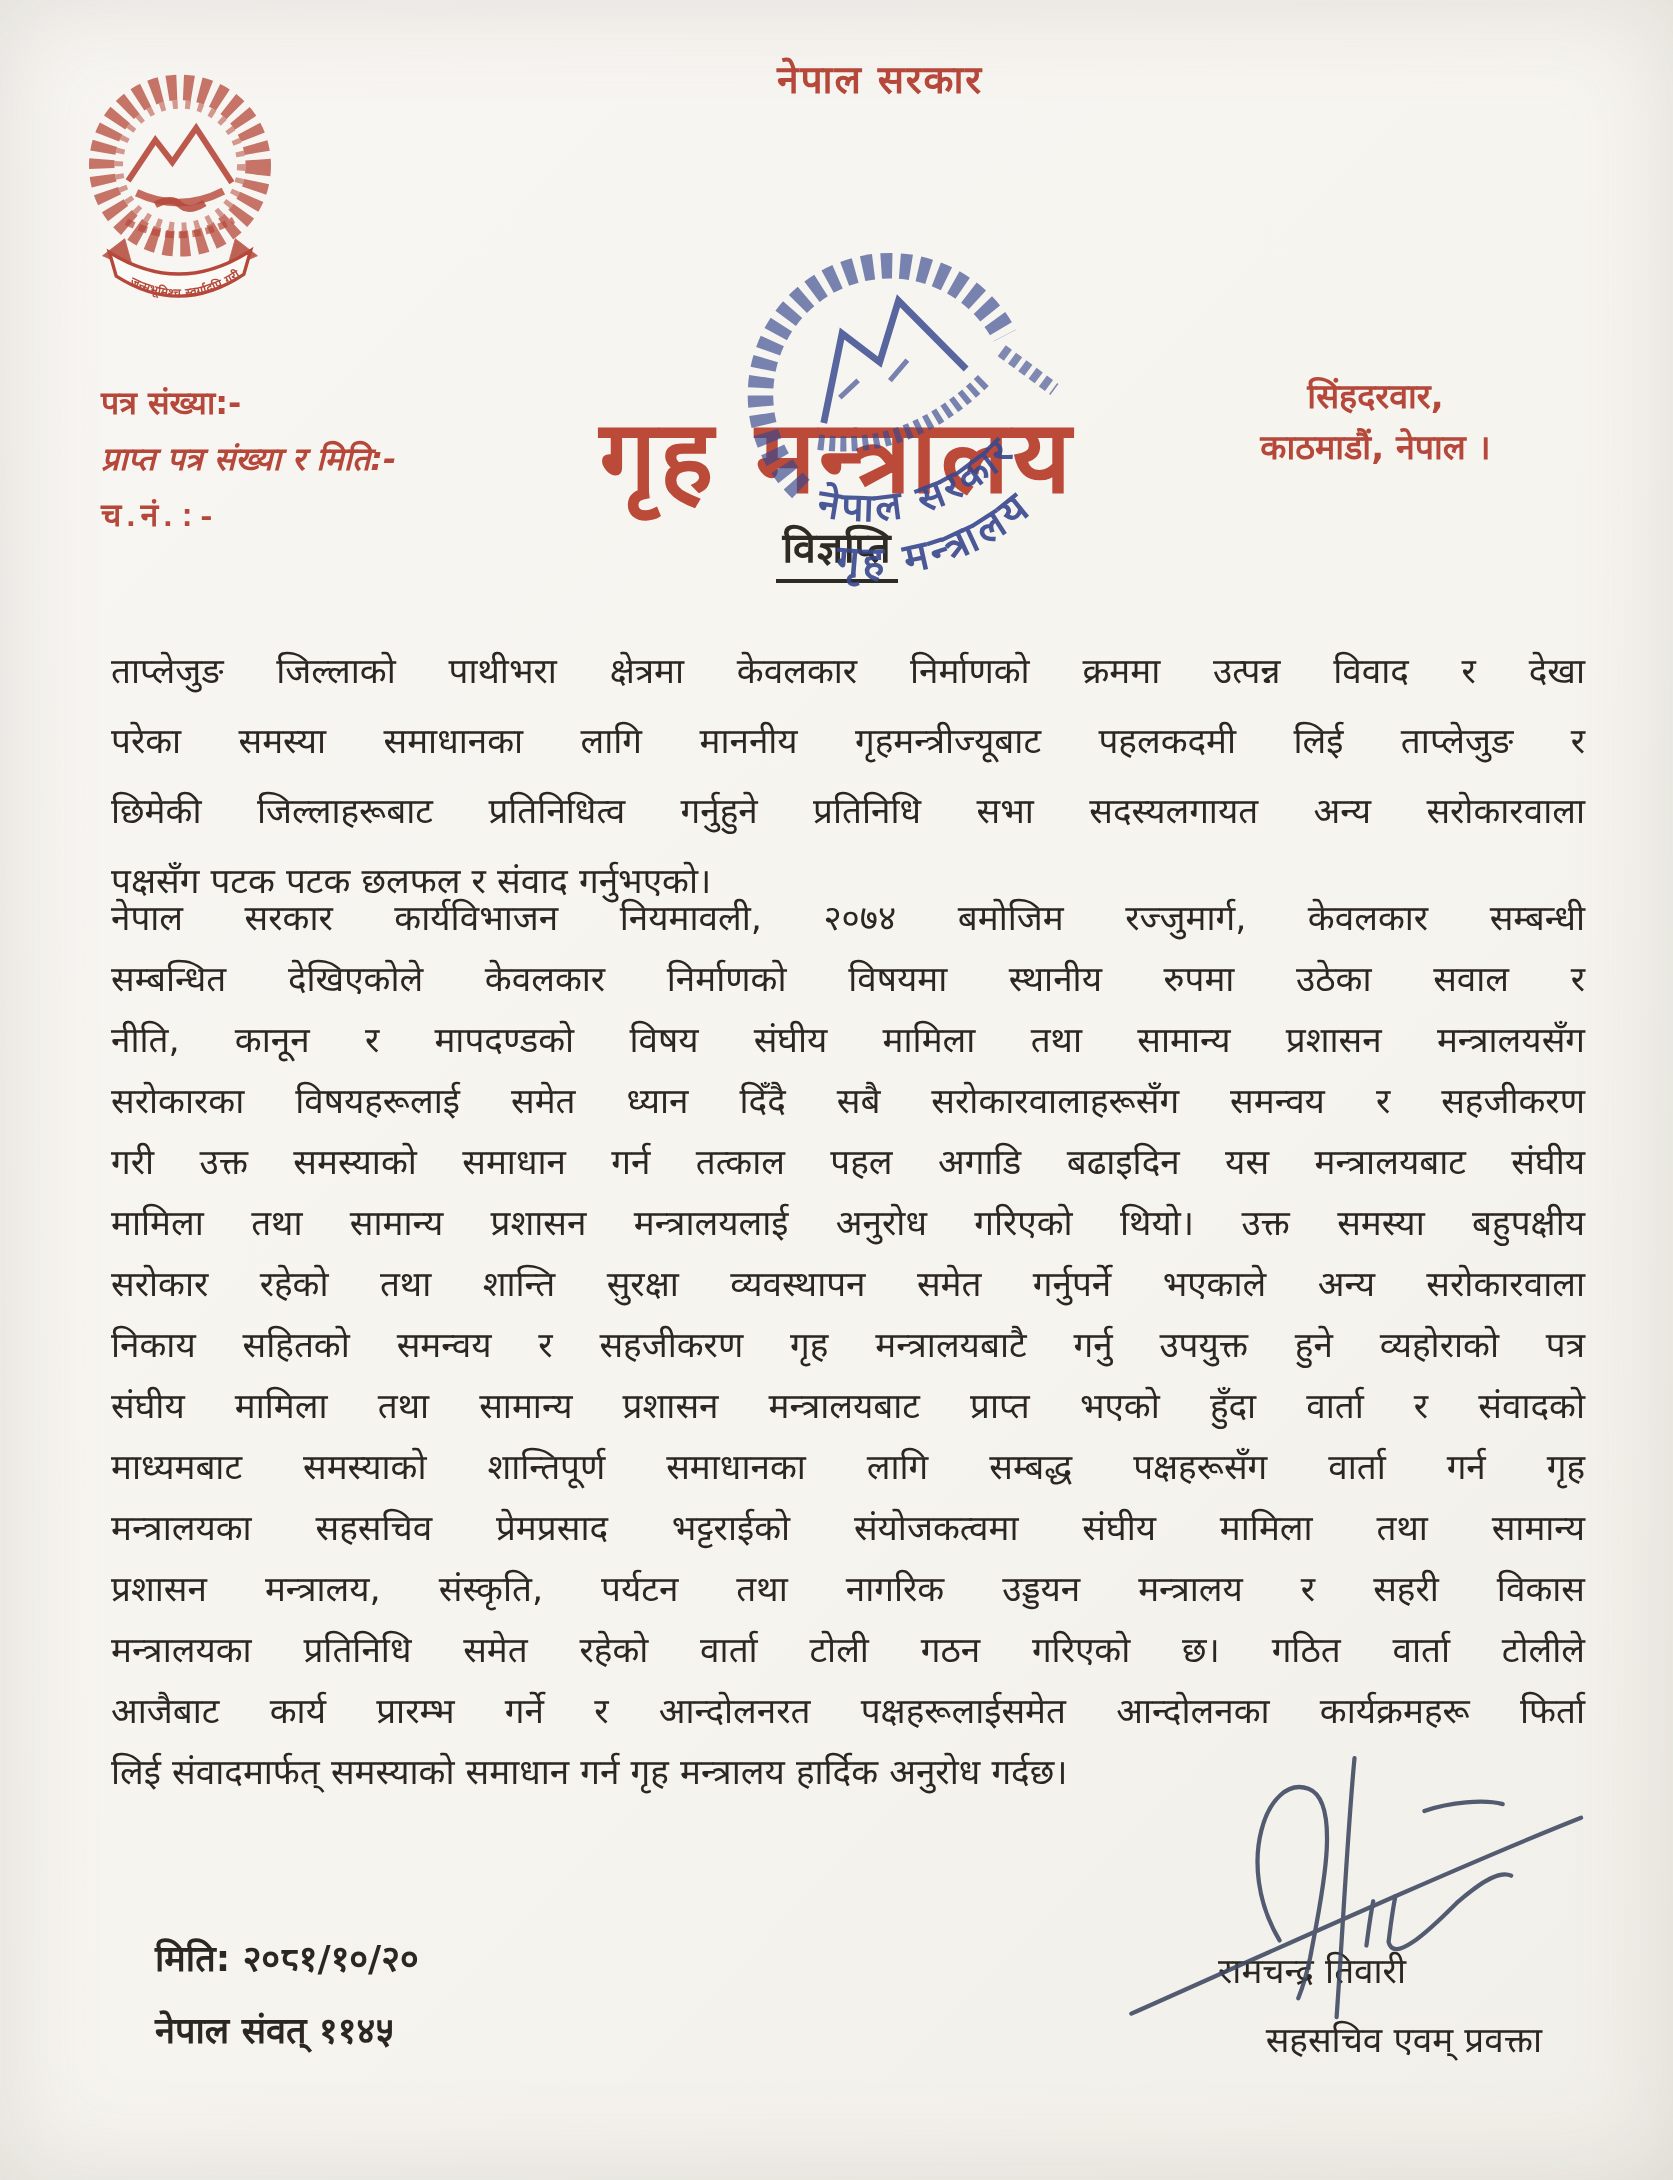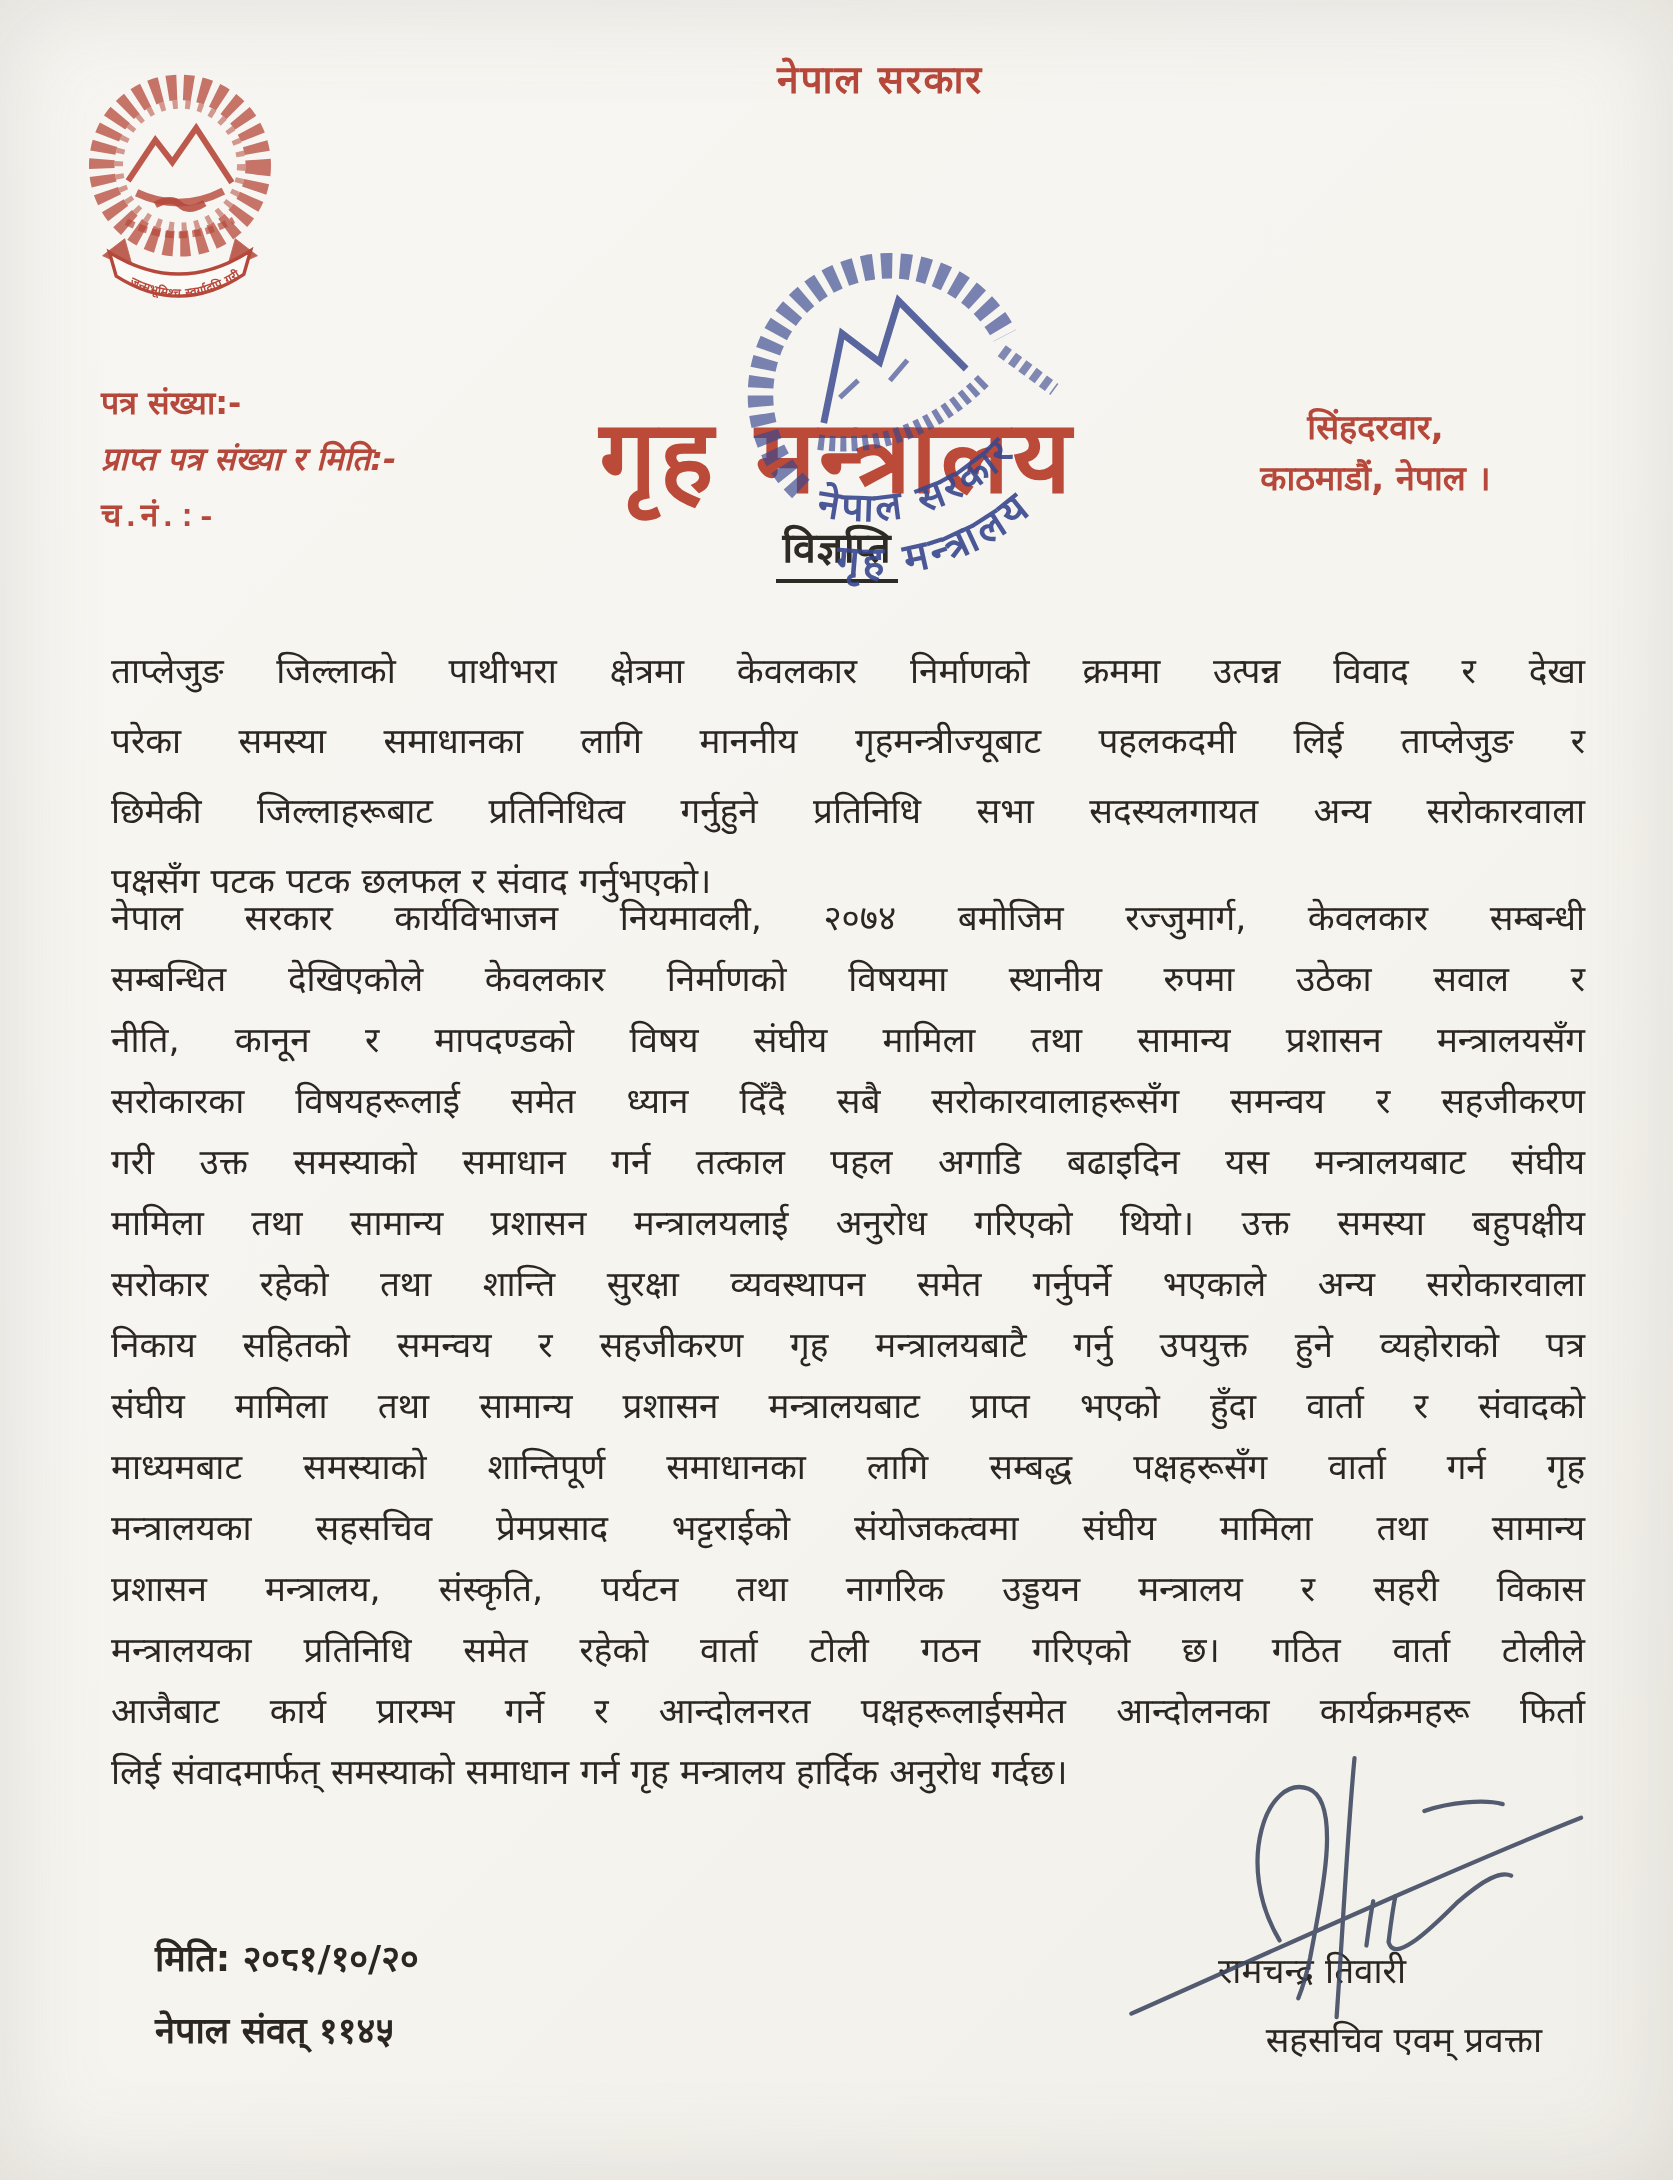--- a/index.html
+++ b/index.html
@@ -18,21 +18,21 @@
     font-size:39px;font-weight:bold;color:#b5483a;letter-spacing:1.7px;}
   .ministry-line{top:399px;left:0;width:100%;text-align:center;
     font-size:101px;font-weight:bold;color:#bb4a39;letter-spacing:3.4px;line-height:1.15;}
   .emblem-box{left:77px;top:55px;width:206px;height:296px;}
   .stamp-box{left:720px;top:220px;width:368px;height:400px;
     transform:rotate(-15deg);opacity:.9;z-index:4;}
   
   .meta{left:101px;color:#b5483a;font-weight:bold;font-size:32px;white-space:nowrap;}
   .meta1{top:380px;} .meta2{top:436px;font-style:italic;} .meta3{top:492px;font-family:Liberation Mono, monospace;}
   .addr{left:1184px;top:371px;width:383px;text-align:center;color:#b5483a;
-    font-weight:bold;font-size:34px;line-height:51px;margin-top:31px;}
+    font-weight:bold;font-size:34px;line-height:51px;}
   
   .doc-title-wrap{top:518px;left:0;width:100%;text-align:center;}
   .doc-title{display:inline-block;font-size:41px;font-weight:bold;color:#2e2a24;
     padding:0 6.8px 5.1px 6.8px;border-bottom:4.3px solid #2e2a24;letter-spacing:0.9px;}
   
   .para{left:111px;width:1474px;font-size:35px;color:#2b2621;}
   .para1{top:636px;line-height:70px;}
   .para2{top:888px;line-height:61px;}
   .bline{width:100%;}
   .j{text-align:justify;text-align-last:justify;}

